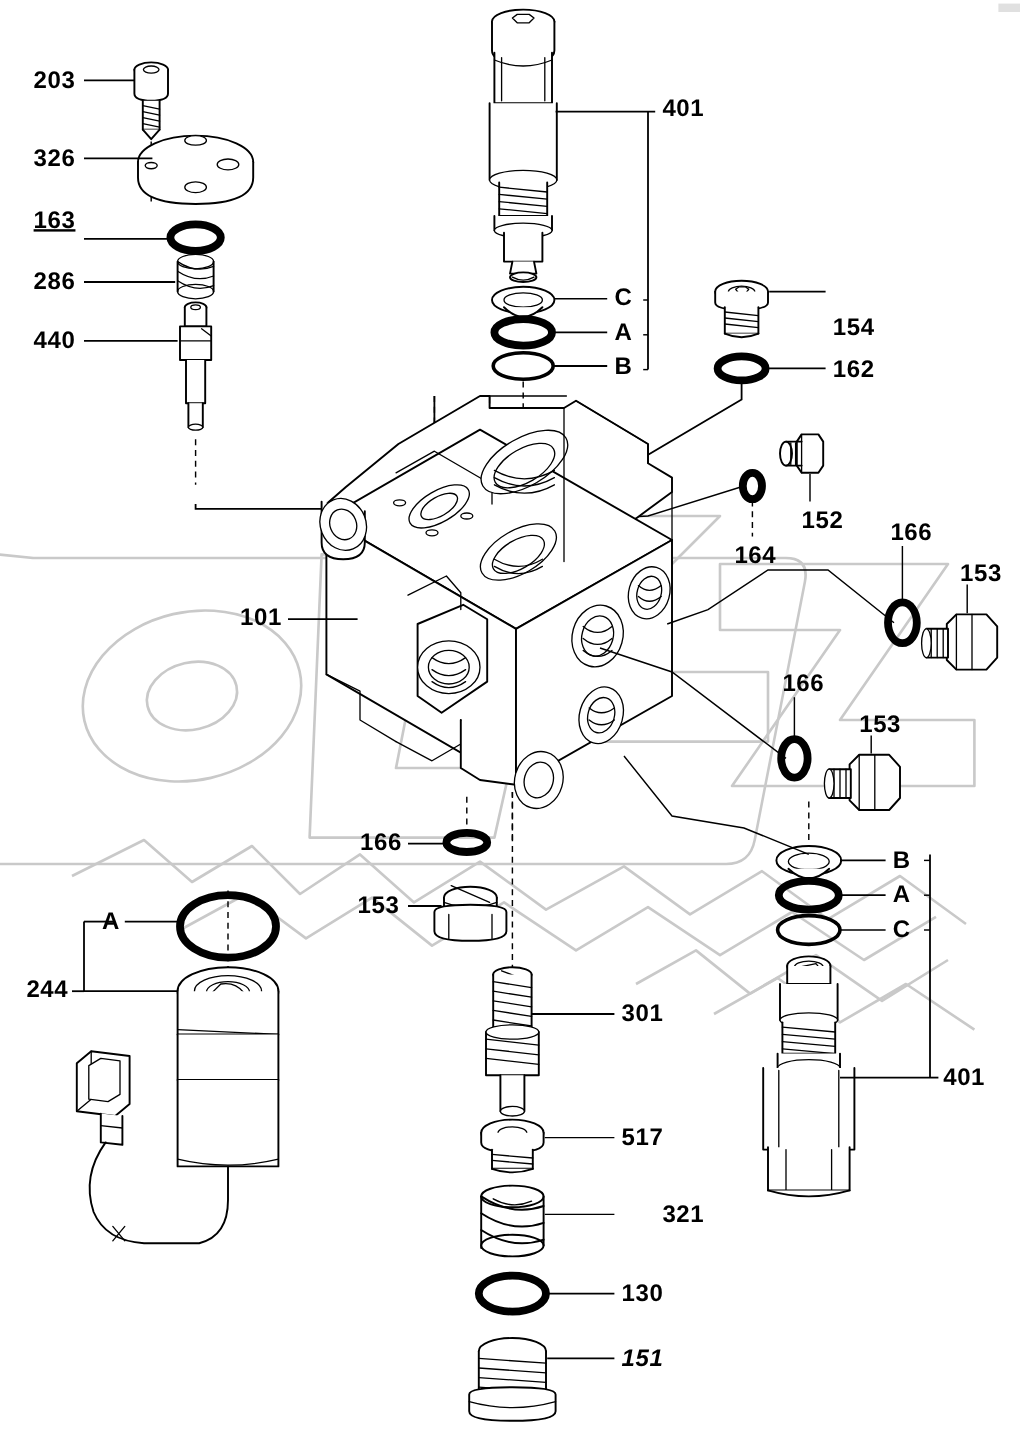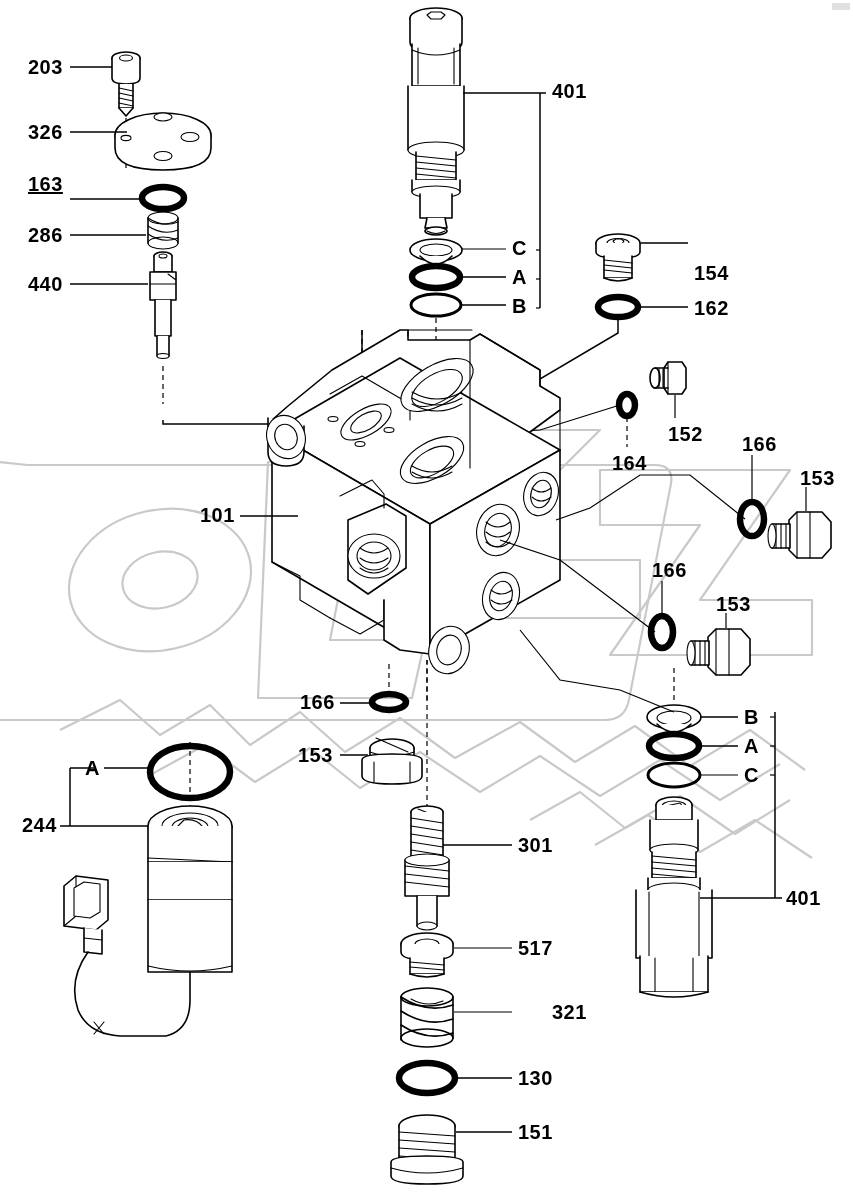--- a/index.html
+++ b/index.html
@@ -467,17 +467,17 @@
 
   <div class="lbl" style="left:744px; top:707px;">B</div>
   <div class="lbl" style="left:744px; top:736px;">A</div>
   <div class="lbl" style="left:744px; top:765px;">C</div>
   <div class="lbl" style="left:786px; top:888px;">401</div>
 
   <div class="lbl" style="left:518px; top:835px;text-align:right;">301</div>
   <div class="lbl" style="left:518px; top:938px;">517</div>
   <div class="lbl" style="left:518px; top:1002px;margin-left:34px;">321</div>
   <div class="lbl" style="left:518px; top:1068px;">130</div>
-  <div class="lbl" style="left:518px; top:1122px;">151</div>
+  <div class="lbl" style="left:518px; top:1122px;font-style:italic;">151</div>
 
   <div class="corner-mark"></div>
 
 </div>
 
 </body></html>

